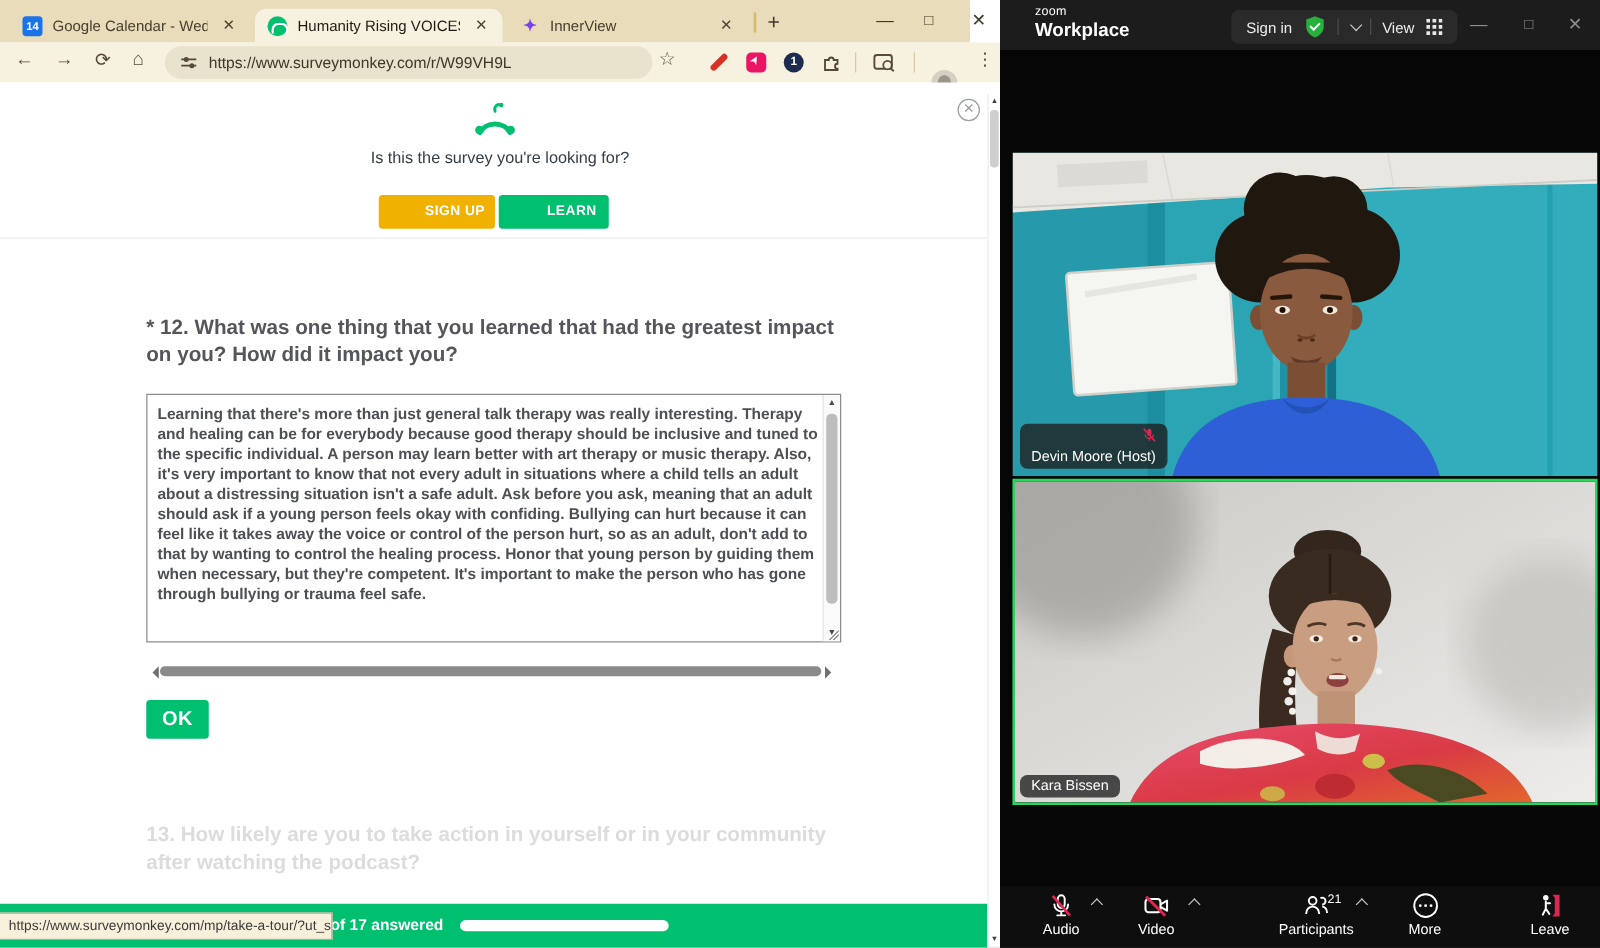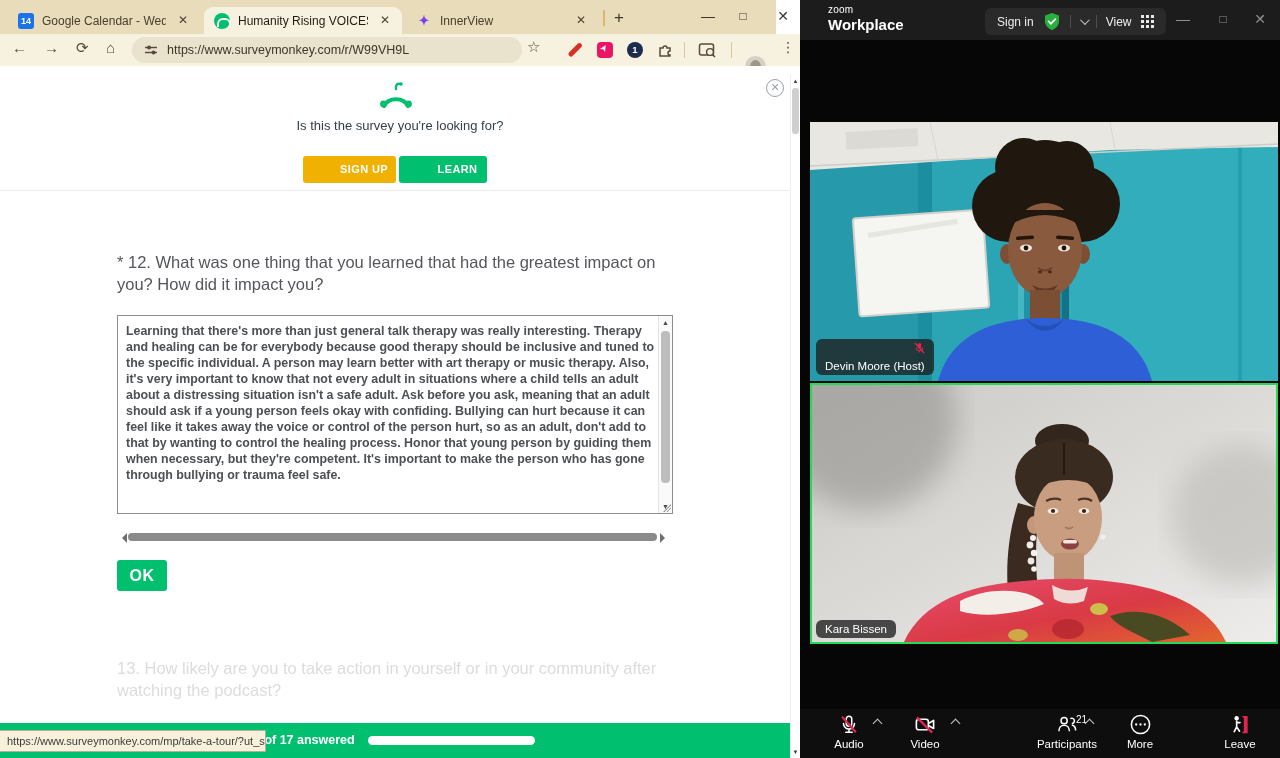--- a/index.html
+++ b/index.html
@@ -46,21 +46,21 @@
 
   .page { position:absolute; left:0; top:66px; width:800px; height:692px; background:#fff; }
 
   .sm-close { position:absolute; left:766px; top:13px; width:18px; height:18px; border-radius:50%;
               border:1.5px solid #9aa0a6; color:#9aa0a6; text-align:center; line-height:15px; font-size:11px; }
   .bn-line { position:absolute; width:800px; text-align:center; color:#333e48; font-size:13px; }
   .bn-btn { position:absolute; top:90px; height:27px; border-radius:3px; color:#fff; font-weight:bold;
             font-size:11px; letter-spacing:.4px; text-align:center; line-height:27px;padding-left:29px; }
   .bn-sep { position:absolute; left:0; top:124px; width:790px; border-top:1px solid #ececec; }
 
-  .q { position:absolute; left:117px; width:552px; font-size:16.5px; line-height:21.5px; color:#54565b; }
+  .q { position:absolute; left:117px; width:552px; font-size:16.5px; line-height:21.5px; color:#54565b;font-weight:bold; }
   .q13 { color:#dcdcdc; }
 
   .answerbox { position:absolute; left:117px; top:249px; width:556px; height:199px;
                border:1px solid #8d8d8d; background:#fff; }
   .answer-text { position:absolute; left:0; top:0; right:15px; bottom:0; padding:7px 2px 0 8px;
                  font-size:12.4px; font-weight:600; line-height:16px; color:#4c4f54; overflow:hidden; }
   .vsb { position:absolute; right:0; top:0; bottom:0; width:14px; background:#fafafa; border-left:1px solid #e4e4e4; }
   .vsb .ar { position:absolute; left:0; width:13px; text-align:center; font-size:7px; color:#4a4a4a; }
   .vsb .thumb { position:absolute; left:2px; width:9px; border-radius:4px; background:#bdbdbd; }
   .rsz { position:absolute; right:1px; bottom:1px; width:9px; height:9px;
@@ -397,21 +397,21 @@
         <svg width="24" height="23" viewBox="0 0 24 24">
           <rect x="3" y="6.5" width="12.5" height="11" rx="2.5" fill="none" stroke="#fff" stroke-width="1.7"></rect>
           <path d="M15.5 11 l5.5 -3.2 v8.4 l-5.5 -3.2" fill="none" stroke="#fff" stroke-width="1.7" stroke-linejoin="round"></path>
           <line x1="3.5" y1="4.5" x2="19.5" y2="20.5" stroke="#e0254f" stroke-width="2.4"></line>
         </svg>
       </div>
       <div class="lb">Video</div>
     </div>
     <div class="zt-chev" style="left:152px;"></div>
 
-    <div class="zt-item" style="left:230px;">
+    <div class="zt-item" style="left:216px;">
       <div class="ic">
         <svg width="24" height="23" viewBox="0 0 24 24">
           <circle cx="9" cy="8" r="3.2" fill="none" stroke="#fff" stroke-width="1.6"></circle>
           <path d="M3.5 19 c0-4 2.7-6.2 5.5-6.2 s5.5 2.2 5.5 6.2" fill="none" stroke="#fff" stroke-width="1.6"></path>
           <path d="M15.5 5.8 a2.8 2.8 0 1 1 1.5 5.2 M17 12.6 c2.6 .6 4 2.8 4 5.6" fill="none" stroke="#fff" stroke-width="1.6"></path>
         </svg>
         <span class="pbadge">21</span>
       </div>
       <div class="lb">Participants</div>
     </div>

